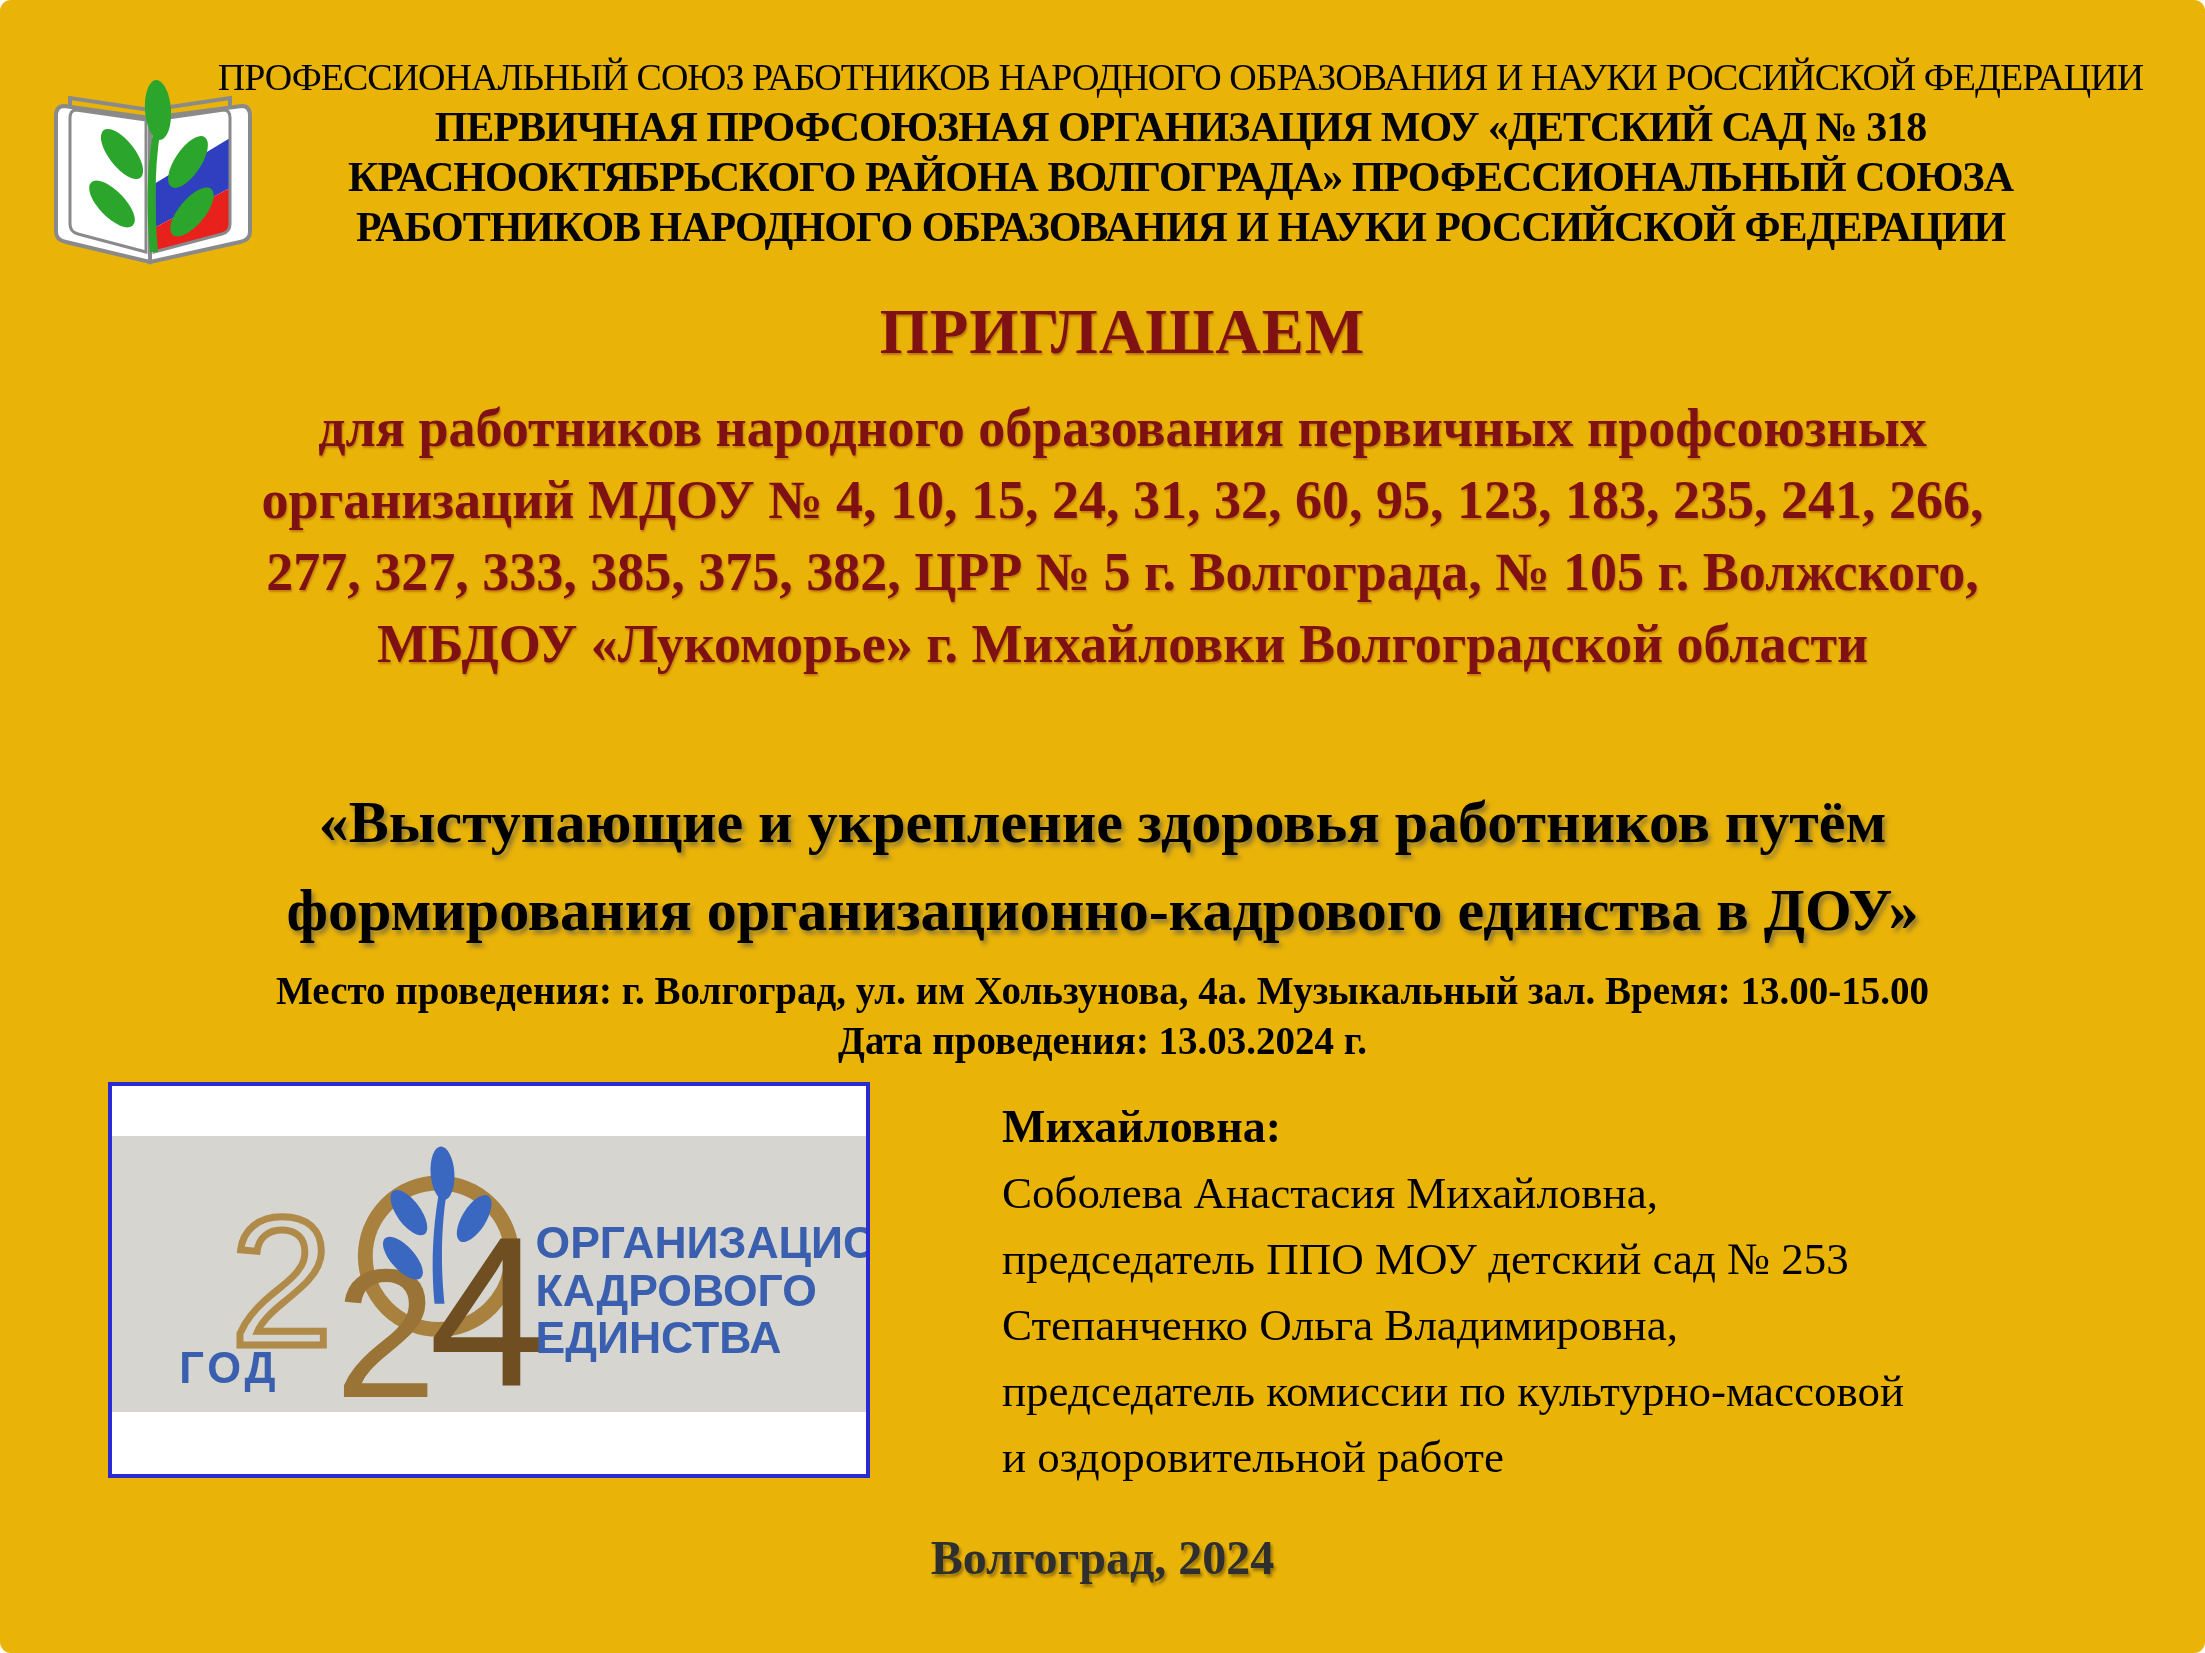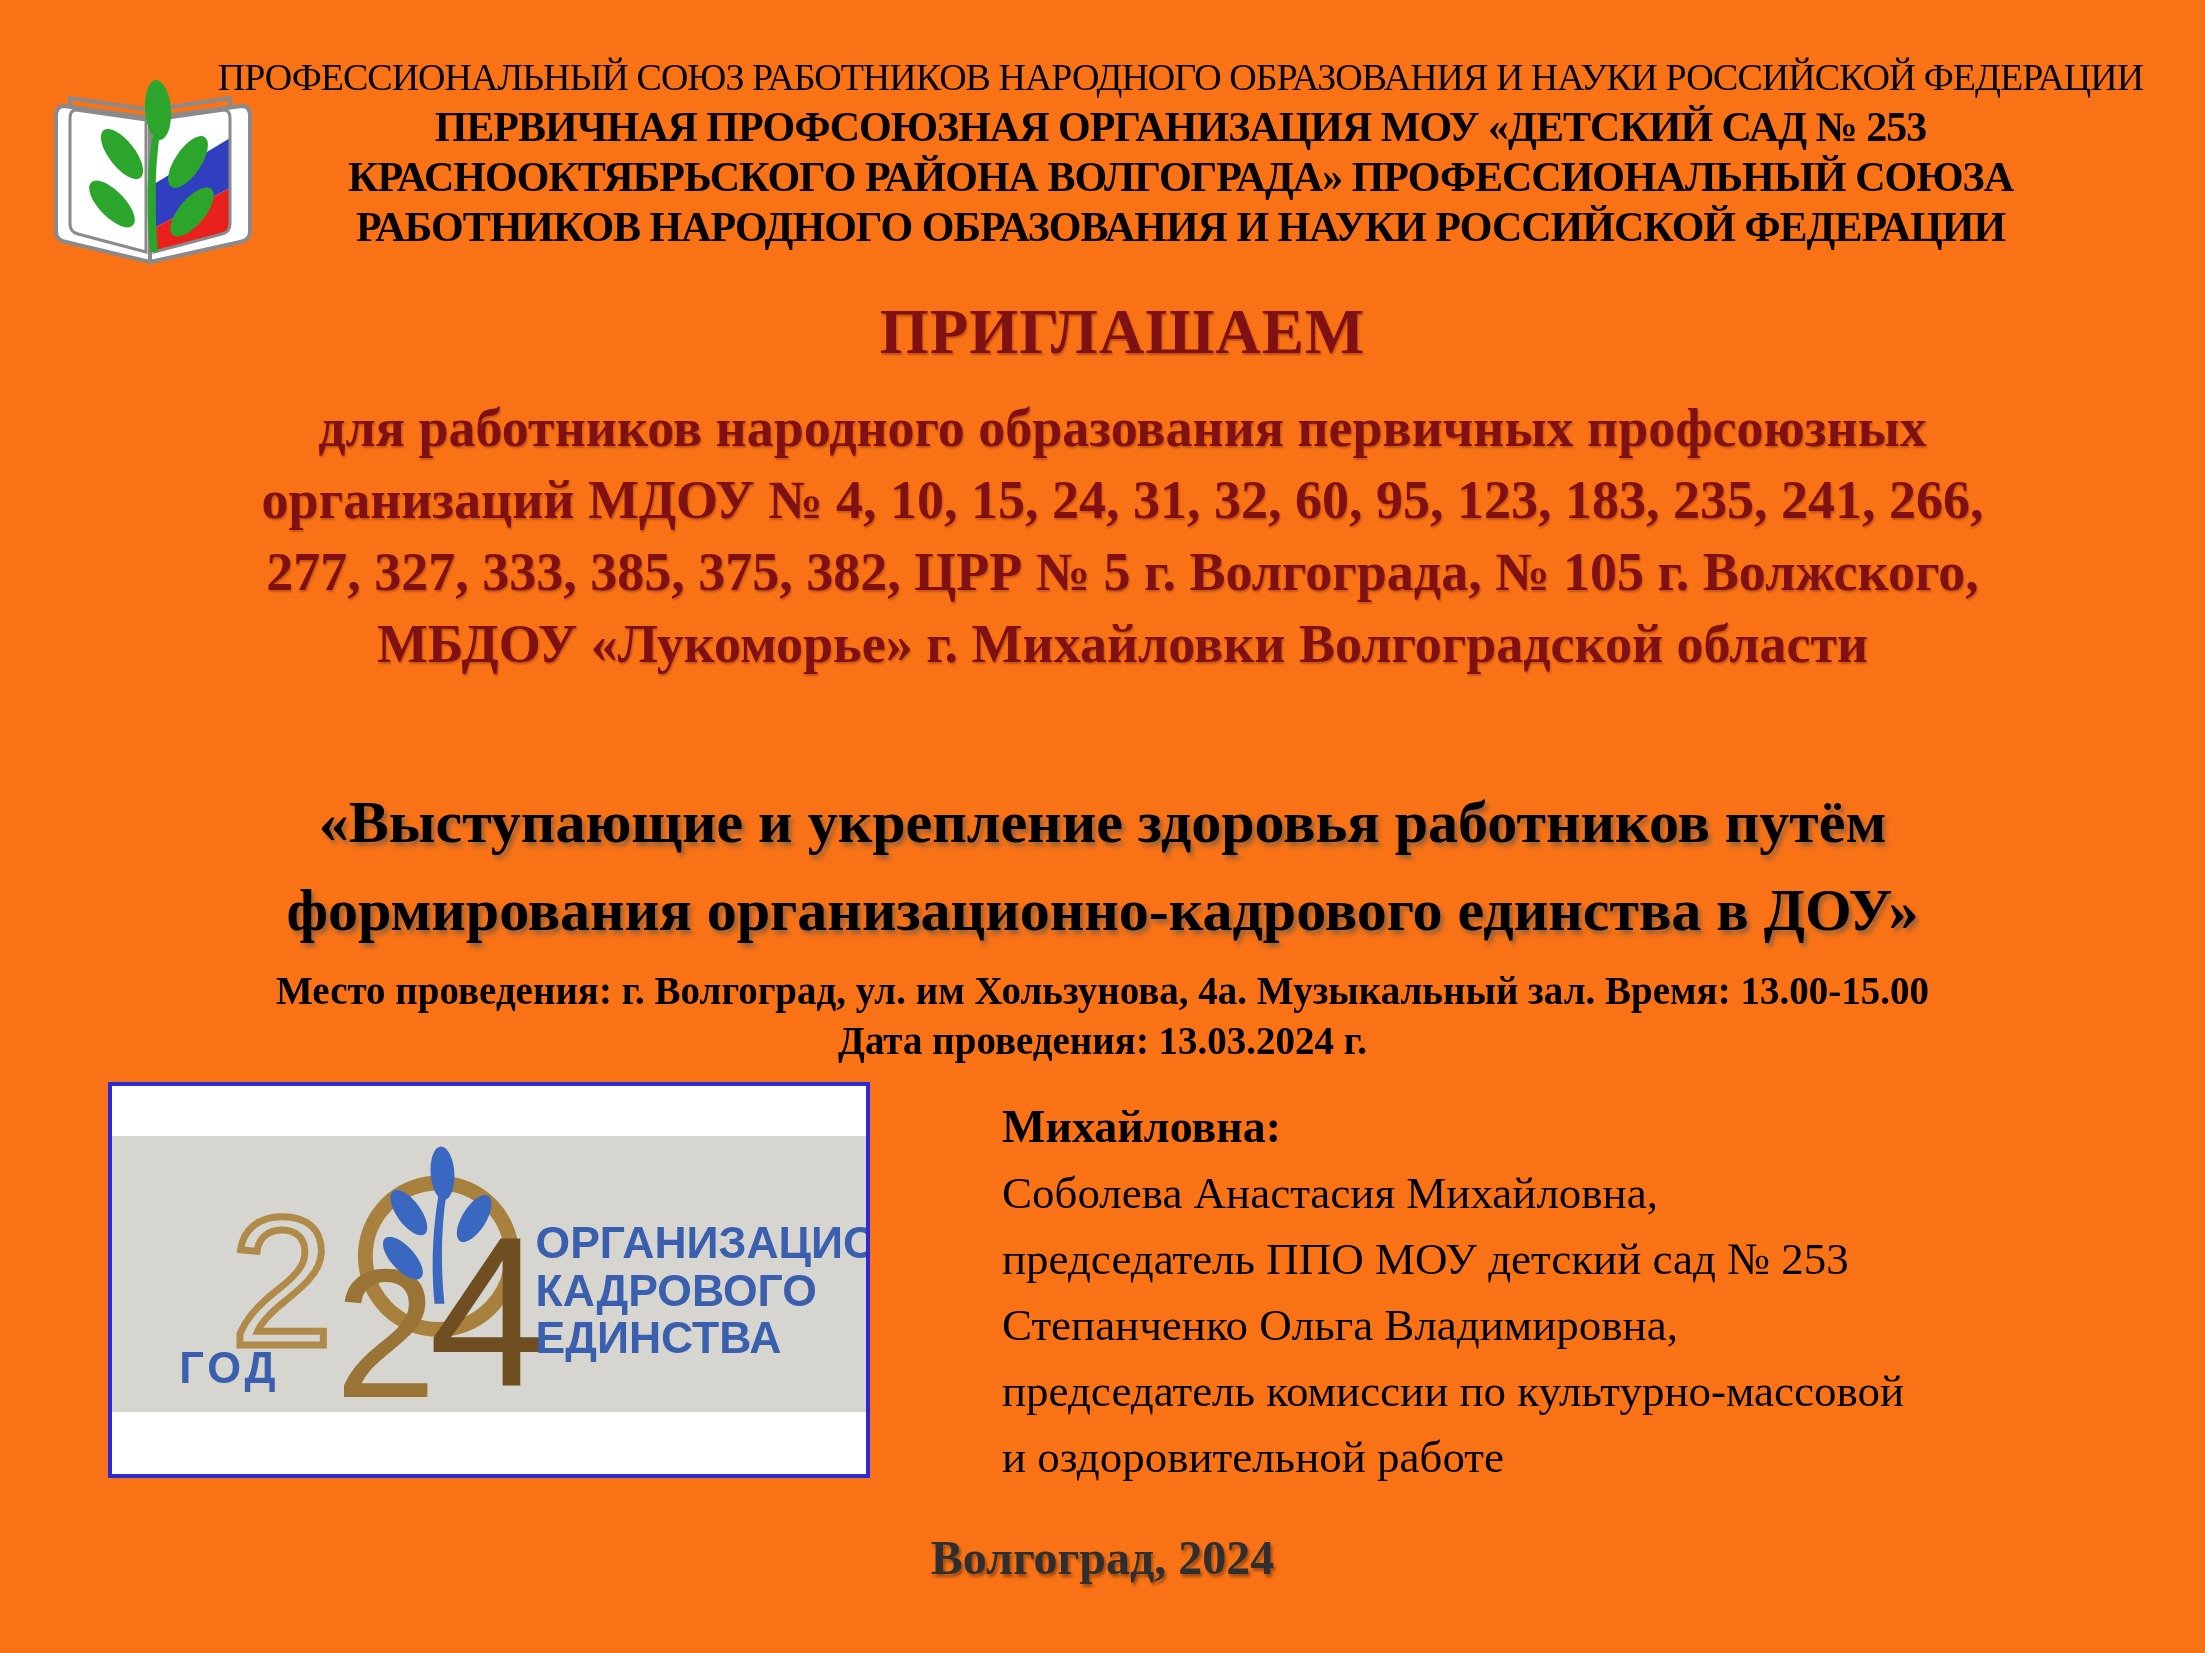--- a/index.html
+++ b/index.html
@@ -1,22 +1,23 @@
 <!DOCTYPE html>
 <html><head>
 <meta charset="utf-8">
 <style>
   html,body{margin:0;padding:0;background:#fff;}
   .page{
     position:relative;
     width:2205px;height:1653px;
-    background:#f97316;
+    background:#eab308;
     font-family:"Liberation Serif", serif;
     color:#000;
     overflow:hidden;
+    border-radius:11px;
   }
   
   .logo{position:absolute;left:46px;top:76px;width:214px;height:204px;}
   .header-text{
     position:absolute;left:170px;right:14px;top:52px;
     text-align:center;
   }
   .hdr-line1{
     font-size:38px;line-height:50px;letter-spacing:-1px;
     white-space:nowrap;color:#050505;
@@ -112,21 +113,21 @@
       <ellipse cx="112" cy="34" rx="13" ry="30" transform="rotate(-4 112 34)"></ellipse>
       <ellipse cx="76" cy="78" rx="13" ry="30" transform="rotate(-38 76 78)"></ellipse>
       <ellipse cx="142" cy="86" rx="13" ry="30" transform="rotate(34 142 86)"></ellipse>
       <ellipse cx="66" cy="128" rx="13" ry="30" transform="rotate(-44 66 128)"></ellipse>
       <ellipse cx="146" cy="136" rx="13" ry="30" transform="rotate(40 146 136)"></ellipse>
     </g>
   </svg>
 
   <div class="header-text">
     <div class="hdr-line1">ПРОФЕССИОНАЛЬНЫЙ СОЮЗ РАБОТНИКОВ НАРОДНОГО ОБРАЗОВАНИЯ И НАУКИ РОССИЙСКОЙ ФЕДЕРАЦИИ</div>
-    <div class="hdr-bold">ПЕРВИЧНАЯ ПРОФСОЮЗНАЯ ОРГАНИЗАЦИЯ МОУ «ДЕТСКИЙ САД № 253</div>
+    <div class="hdr-bold">ПЕРВИЧНАЯ ПРОФСОЮЗНАЯ ОРГАНИЗАЦИЯ МОУ «ДЕТСКИЙ САД № 318</div>
     <div class="hdr-bold">КРАСНООКТЯБРЬСКОГО РАЙОНА ВОЛГОГРАДА» ПРОФЕССИОНАЛЬНЫЙ СОЮЗА</div>
     <div class="hdr-bold">РАБОТНИКОВ НАРОДНОГО ОБРАЗОВАНИЯ И НАУКИ РОССИЙСКОЙ ФЕДЕРАЦИИ</div>
   </div>
 
   <div class="invitation">
     <div class="invite-title">ПРИГЛАШАЕМ</div>
     <div class="invite-gap"></div>
     <div class="invite-line">для работников народного образования первичных профсоюзных</div>
     <div class="invite-line">организаций МДОУ № 4, 10, 15, 24, 31, 32, 60, 95, 123, 183, 235, 241, 266,</div>
     <div class="invite-line">277, 327, 333, 385, 375, 382, ЦРР № 5 г. Волгограда, № 105 г. Волжского,</div>

